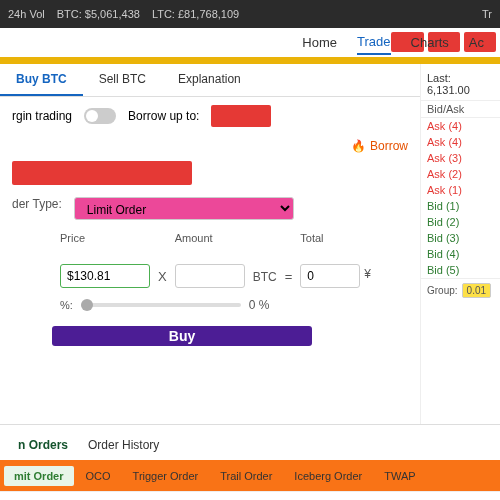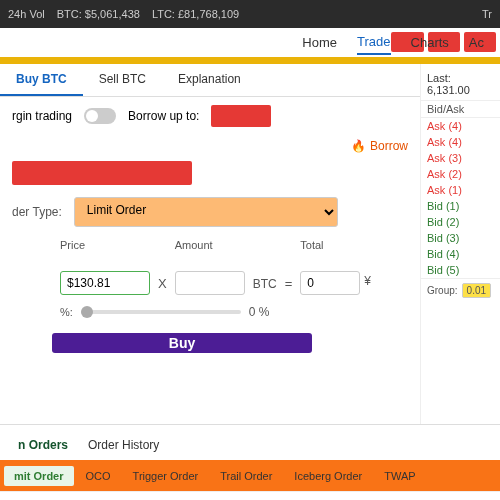--- a/index.html
+++ b/index.html
@@ -151,33 +151,33 @@
       background: #e53935;
       height: 24px;
       margin: 4px 12px;
       border-radius: 2px;
       width: 180px;
     }
 
     
     .order-type-row {
       display: flex;
-      align-items: center;
+      align-items: flex-start;
       padding: 8px 12px;
       gap: 12px;
     }
     .order-type-label { color: #555; font-size: 12px; }
     .order-type-select {
-      padding: 4px 28px 8px 8px;
+      padding: 4px 28px 1px 8px;
       border: 1px solid #ccc;
       border-radius: 3px;
       font-size: 12px;
       appearance: auto;
-      width: 264px;
-      background: #fdba74;
+      width: 220px;
+      background: #ec4899;
     }
 
     
     .fields-row {
       display: flex;
       align-items: flex-end;
       padding: 4px 12px 4px 60px;
       gap: 8px;
     }
     .field-group { display: flex; flex-direction: column; gap: 20px; }

